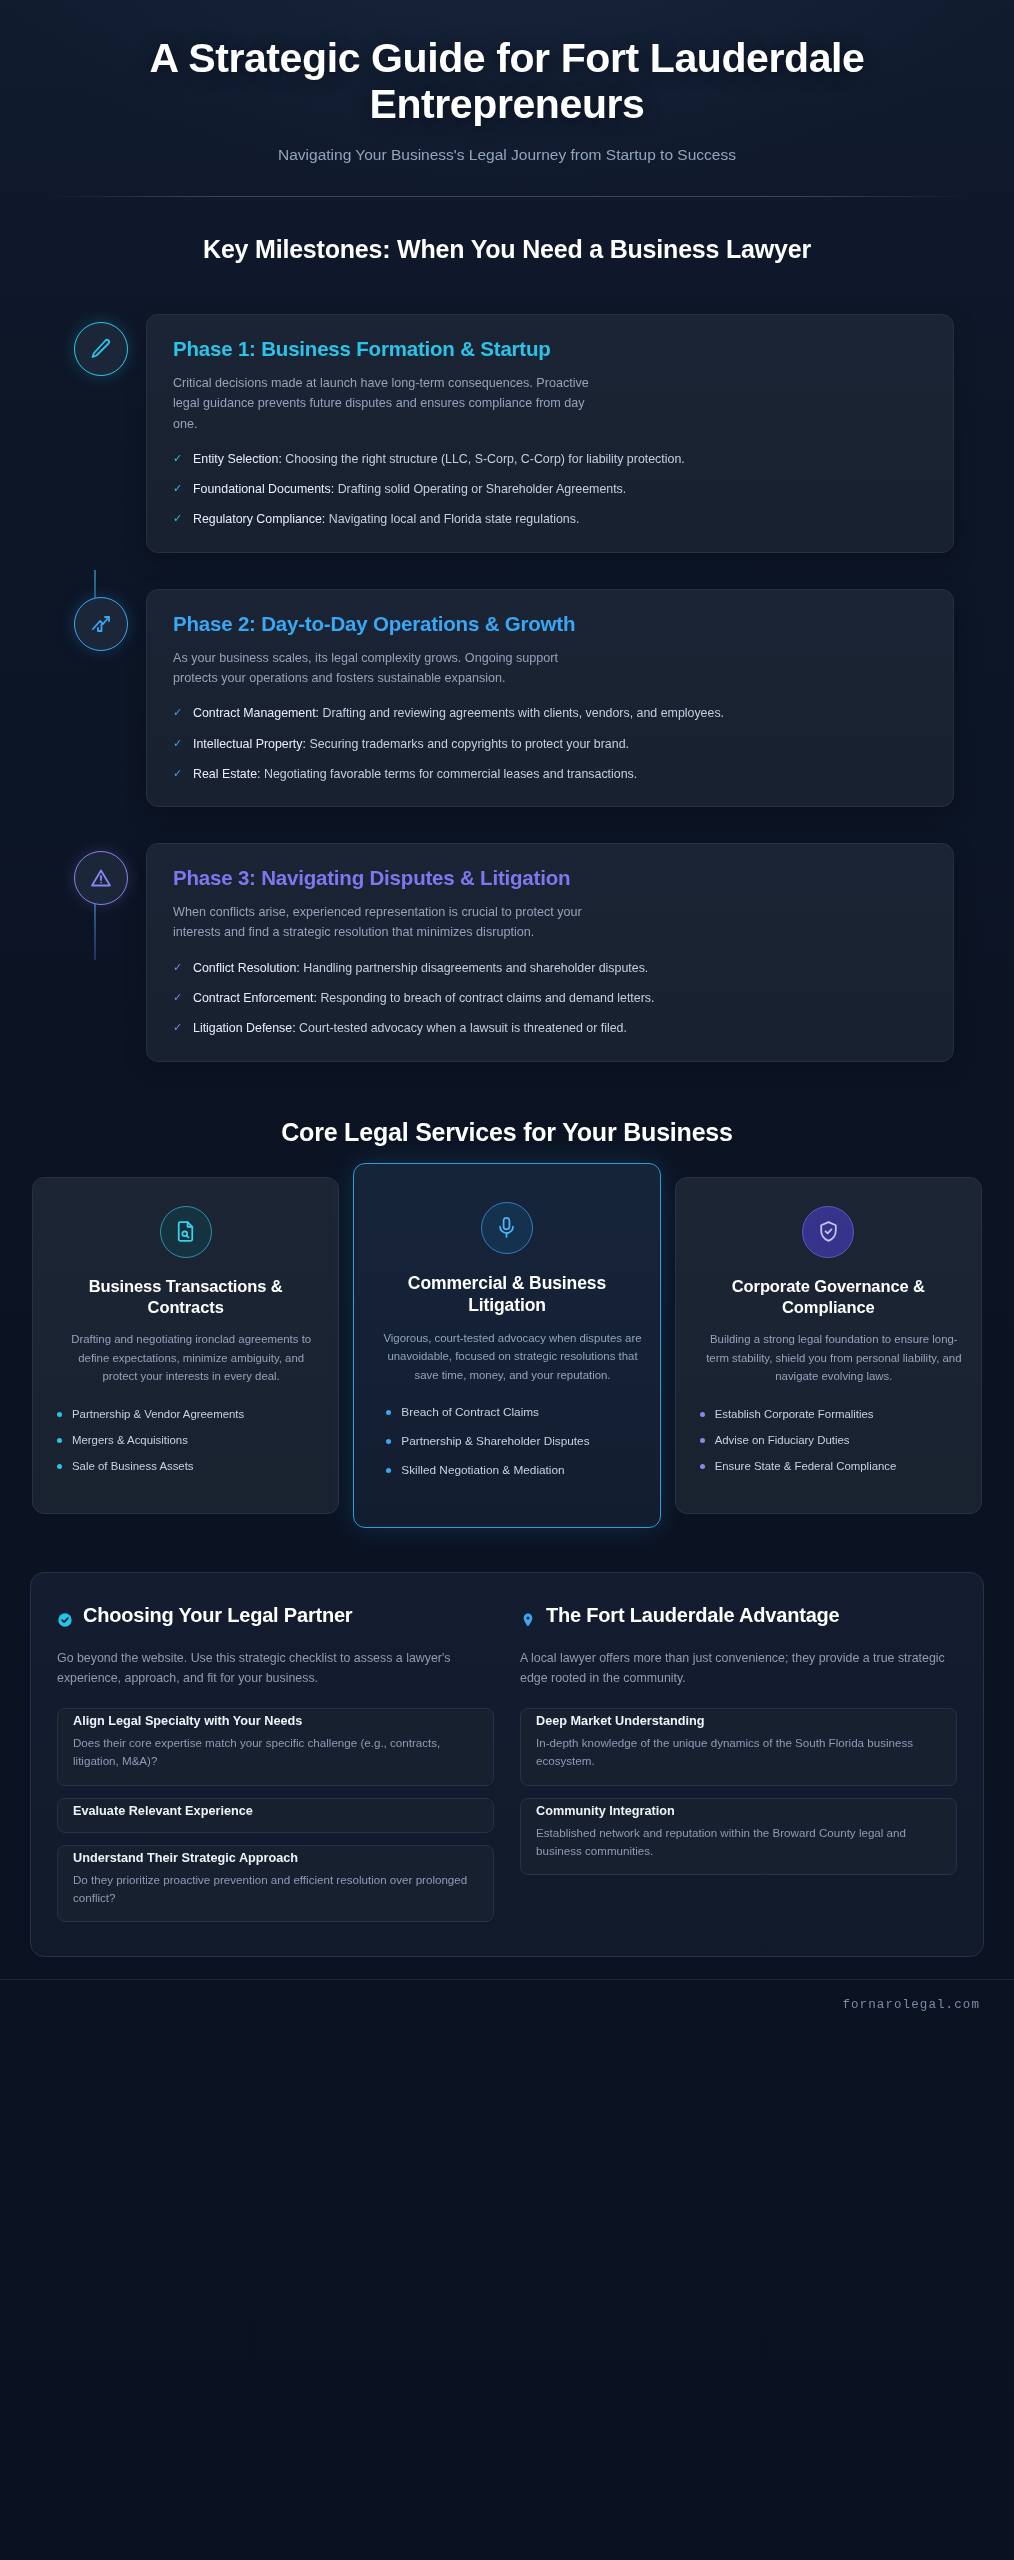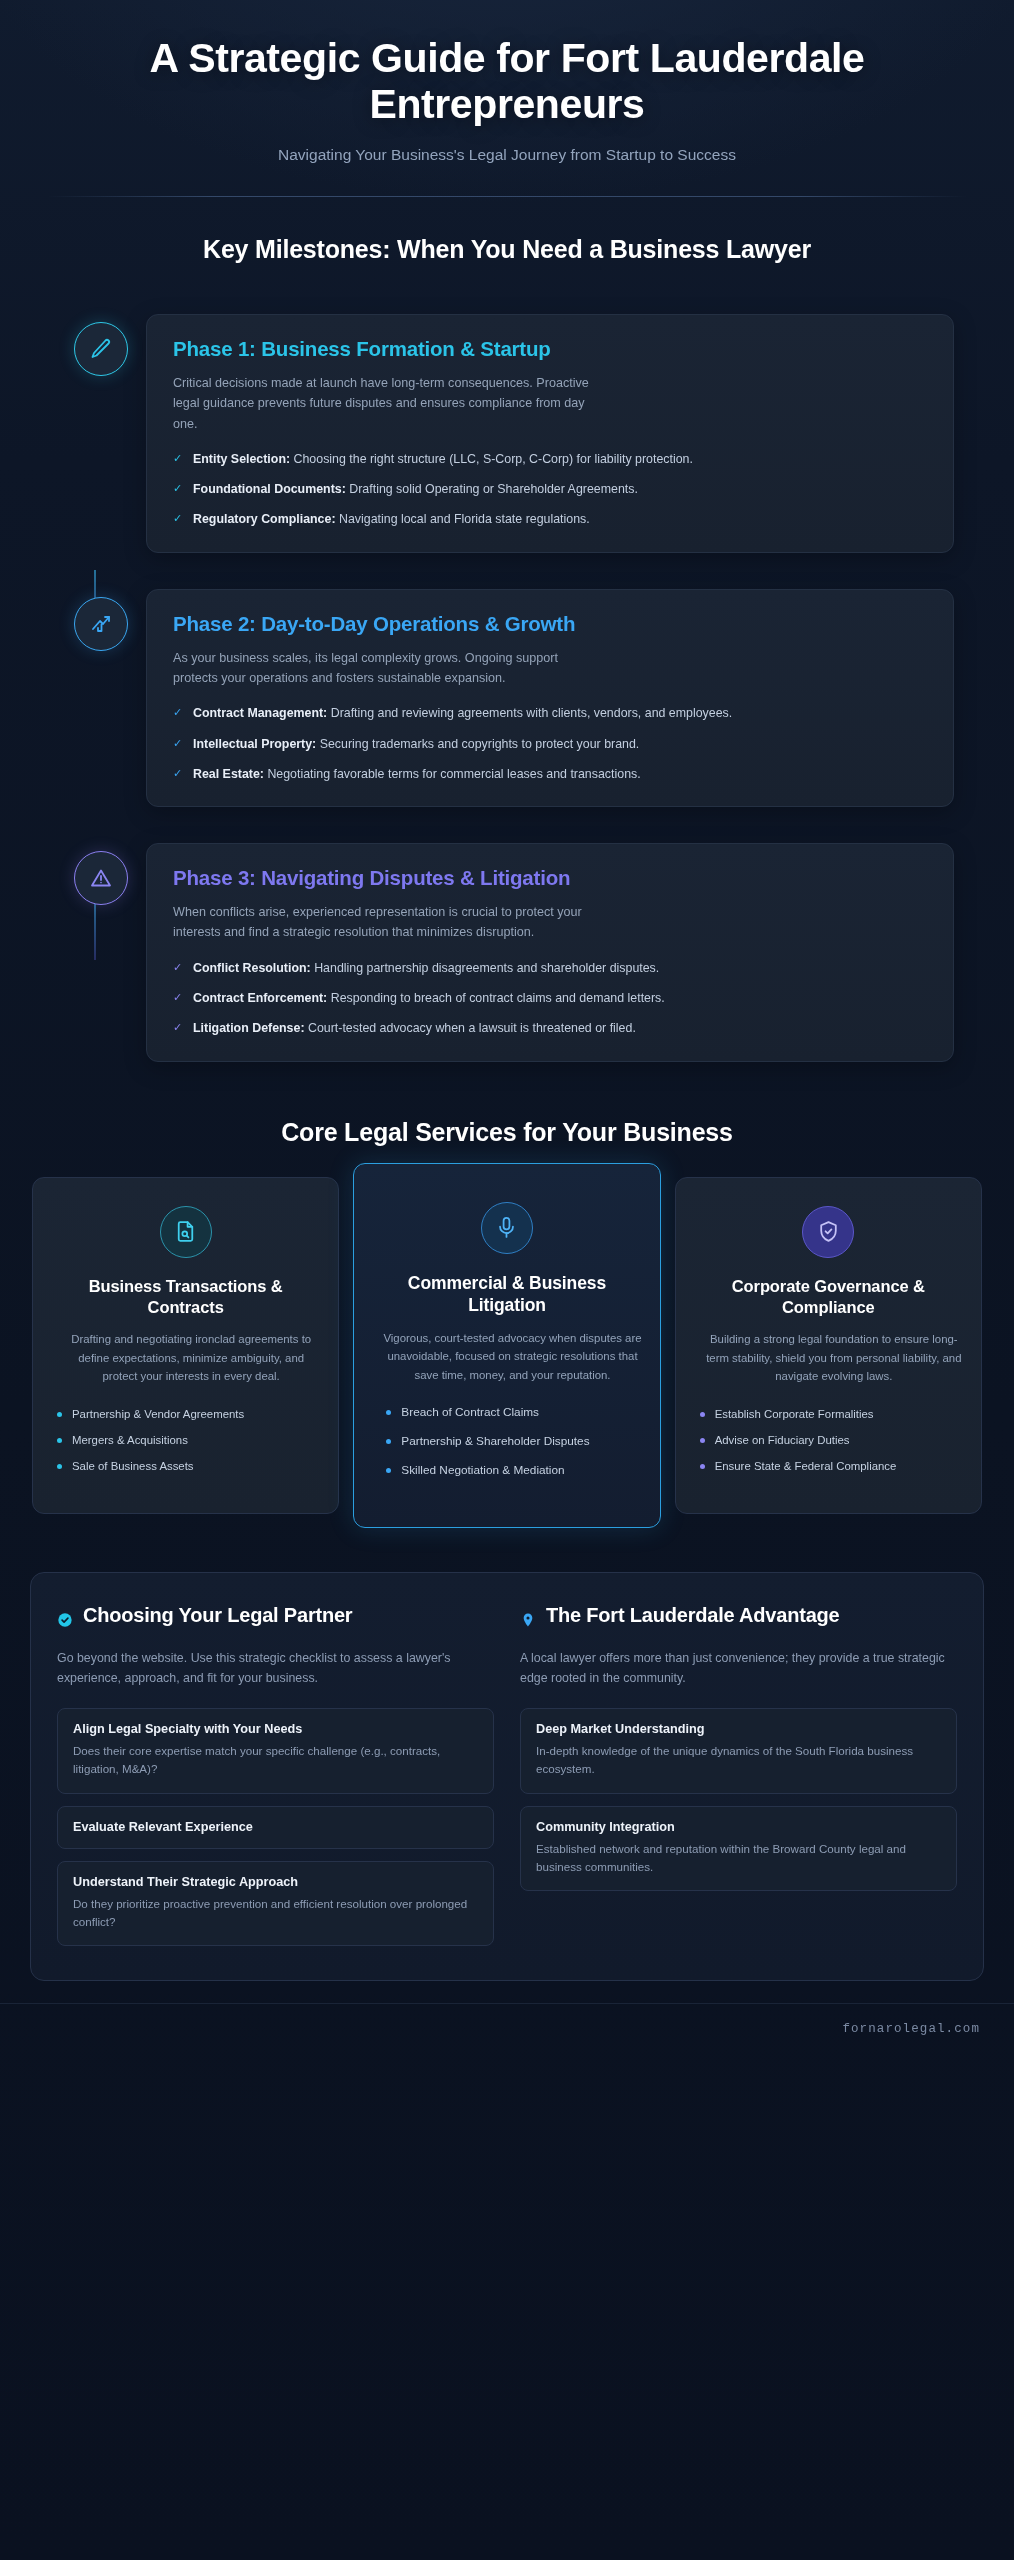--- a/index.html
+++ b/index.html
@@ -131,21 +131,21 @@
     margin-bottom: 11px;
   }
   .phase-list li:last-child { margin-bottom: 0; }
   .phase-list li .tick {
     position: absolute; left: 0; top: 0;
     font-size: 11px; line-height: 1.55;
   }
   .tick-cyan { color: #2bc4e8; }
   .tick-blue { color: #3aa7f5; }
   .tick-purple { color: #8b85f2; }
-  .phase-list b { color: #e9eff8; font-weight: 700; text-align: right; }
+  .phase-list b { color: #e9eff8; font-weight: 400; text-align: right; }
 
   
   .services-title { margin-top: 56px; }
 
   .cards {
     margin-top: 30px;
     display: flex;
     align-items: stretch;
     gap: 14px;
     padding: 0 2px;
@@ -247,21 +247,21 @@
     font-size: 12.4px;
     line-height: 1.62;
     color: #8d9cb4;
   }
 
   .check-items { margin-top: 20px; }
   .check-item {
     border: 1px solid #26324a;
     border-radius: 8px;
     background: #16202f;
-    padding: 13px 15px 14px 15px;
+    padding: 5px 15px 14px 15px;
     margin-bottom: 12px;
   }
   .check-item:last-child { margin-bottom: 0; }
   .ci-title { font-size: 12.7px; font-weight: 700; color: #eef3fa; }
   .ci-text  { margin-top: 6px; font-size: 11.6px; line-height: 1.56; color: #8d9cb4; }
 
   
   .footer {
     margin-top: 22px;
     padding: 14px 34px 26px 34px;

